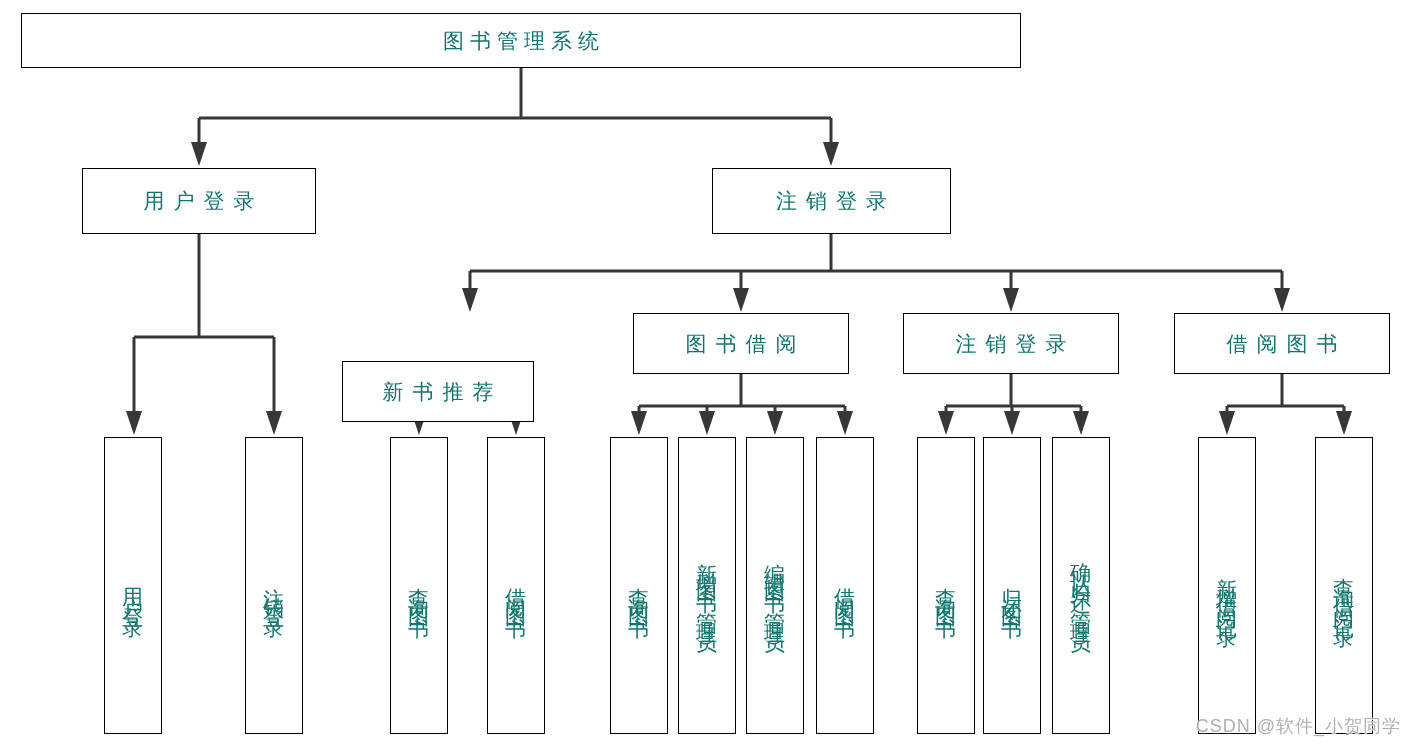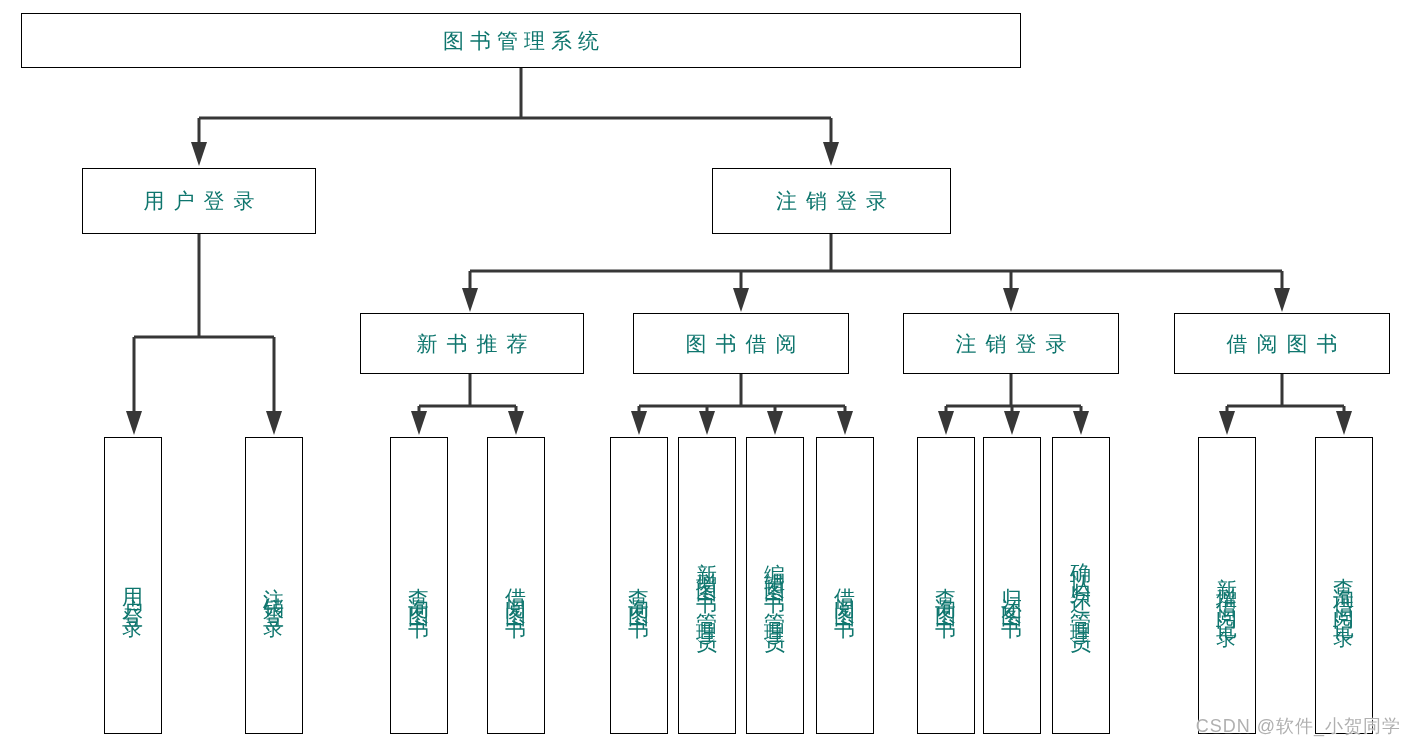--- a/index.html
+++ b/index.html
@@ -23,21 +23,21 @@
     z-index:2;
     color:#0f766e;
   }
   .h-node{font-size:21px;letter-spacing:9px;}
   .h-node .lbl{margin-right:-9px;white-space:nowrap;}
   .root{left:21px;top:13px;width:1000px;height:55px;font-size:21px;letter-spacing:6px;}
   .root .lbl{margin-right:-6px;}
   .lv2-a{left:82px;top:168px;width:234px;height:66px;}
   .lv2-b{left:712px;top:168px;width:239px;height:66px;}
   .lv3{top:313px;height:61px;}
-  .lv3-a{left:360px;width:224px;}
+  .lv3-a{left:342px;width:192px;margin-top:48px;}
   .lv3-b{left:633px;width:216px;}
   .lv3-c{left:903px;width:216px;}
   .lv3-d{left:1174px;width:216px;}
   .leaf{
     top:437px;width:58px;height:297px;
     writing-mode:vertical-rl;
     text-orientation:mixed;
     font-size:21px;letter-spacing:10px;
     line-height:1;
   }

